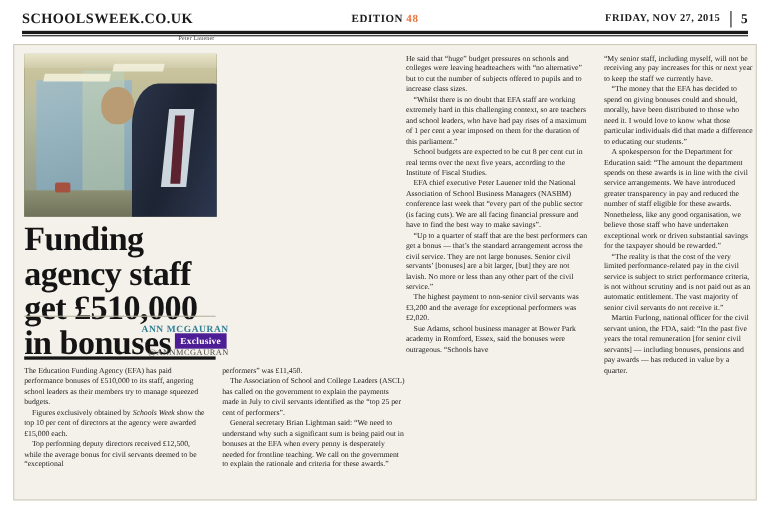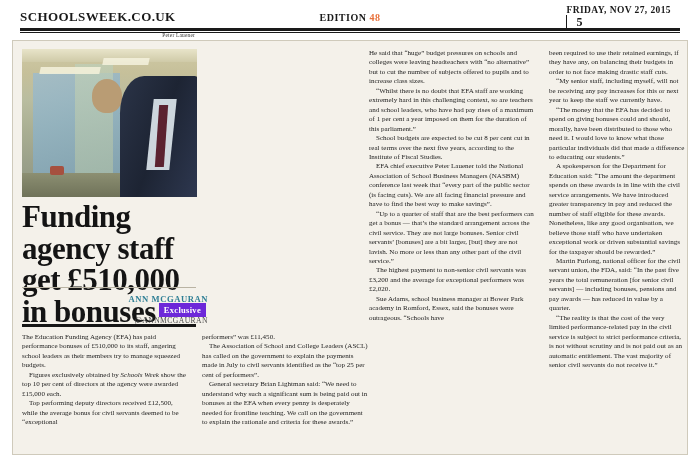--- a/index.html
+++ b/index.html
@@ -22,23 +22,23 @@
     font-weight:700; font-size:13px; letter-spacing:.4px; color:#1a1a1a;
   }
   .mast-center {
     position:absolute; left:50%; transform:translateX(-50%);
     font-family:"Liberation Serif", serif;
     font-weight:700; font-size:10px; letter-spacing:.5px; color:#1a1a1a;
     white-space:nowrap;
   }
   .mast-center .ed-num { color:#e8703a; margin-left:3px; }
   .mast-right {
-    display:flex; align-items:flex-start; gap:0px;
-    font-family:"Liberation Serif", serif;
-    font-weight:700; font-size:9.5px; letter-spacing:.4px;flex-direction:column;
+    display:flex; align-items:center; gap:0px;
+    font-family:"Liberation Serif", serif;
+    font-weight:700; font-size:9.5px; letter-spacing:.4px;
   }
   .mast-date { padding-right:9px; }
   .mast-page {
     border-left:1.5px solid #1a1a1a; padding-left:9px;
     font-size:12px; font-weight:700;
   }
   .mast-rule {
     position:absolute; left:20px; top:28px; width:660px; height:3px;
     background:#1a1a1a;
   }
@@ -146,21 +146,21 @@
     font-weight:700; font-size:8.6px; letter-spacing:.55px;
     color:#2f7f95;
   }
   .by-handle {
     font-family:"Liberation Serif", serif;
     font-size:7.6px; letter-spacing:.45px; color:#4a4a4a;
     margin-top:12px;
   }
   .excl {
     position:absolute; right:2px; top:9px;
-    background:#6d28d9; color:#fff;
+    background:#4c1d95; color:#fff;
     font-family:"Liberation Serif", serif;
     font-weight:700; font-size:8.5px; letter-spacing:.3px;
     padding:1.5px 5px 2px 5px;
   }
   .by-rule {
     position:absolute; left:9px; top:283px; width:174px; height:3px;
     background:#161616;
   }
 
   
@@ -245,22 +245,21 @@
     <div class="col" id="col3">
         <p>He said that “huge” budget pressures on schools and colleges were leaving headteachers with “no alternative” but to cut the number of subjects offered to pupils and to increase class sizes.</p>
         <p>“Whilst there is no doubt that EFA staff are working extremely hard in this challenging context, so are teachers and school leaders, who have had pay rises of a maximum of 1 per cent a year imposed on them for the duration of this parliament.”</p>
         <p>School budgets are expected to be cut 8 per cent cut in real terms over the next five years, according to the Institute of Fiscal Studies.</p>
         <p>EFA chief executive Peter Lauener told the National Association of School Business Managers (NASBM) conference last week that “every part of the public sector (is facing cuts). We are all facing financial pressure and have to find the best way to make savings”.</p>
         <p>“Up to a quarter of staff that are the best performers can get a bonus — that’s the standard arrangement across the civil service. They are not large bonuses. Senior civil servants’ [bonuses] are a bit larger, [but] they are not lavish. No more or less than any other part of the civil service.”</p>
         <p>The highest payment to non-senior civil servants was £3,200 and the average for exceptional performers was £2,020.</p>
         <p>Sue Adams, school business manager at Bower Park academy in Romford, Essex, said the bonuses were outrageous. “Schools have</p>
       </div>
     <div class="col" id="col4">
-        <p>been required to use their retained earnings, if they have any, on balancing their budgets in order to not face making drastic staff cuts.</p>
         <p>“My senior staff, including myself, will not be receiving any pay increases for this or next year to keep the staff we currently have.</p>
         <p>“The money that the EFA has decided to spend on giving bonuses could and should, morally, have been distributed to those who need it. I would love to know what those particular individuals did that made a difference to educating our students.”</p>
         <p>A spokesperson for the Department for Education said: “The amount the department spends on these awards is in line with the civil service arrangements. We have introduced greater transparency in pay and reduced the number of staff eligible for these awards. Nonetheless, like any good organisation, we believe those staff who have undertaken exceptional work or driven substantial savings for the taxpayer should be rewarded.”</p>
+        <p>“The reality is that the cost of the very limited performance-related pay in the civil service is subject to strict performance criteria, is not without scrutiny and is not paid out as an automatic entitlement. The vast majority of senior civil servants do not receive it.”</p>
         <p>Martin Furlong, national officer for the civil servant union, the FDA, said: “In the past five years the total remuneration [for senior civil servants] — including bonuses, pensions and pay awards — has reduced in value by a quarter.</p>
-        <p>“The reality is that the cost of the very limited performance-related pay in the civil service is subject to strict performance criteria, is not without scrutiny and is not paid out as an automatic entitlement. The vast majority of senior civil servants do not receive it.”</p>
       </div>
 
   </div>
 </div>
 
 </body></html>

